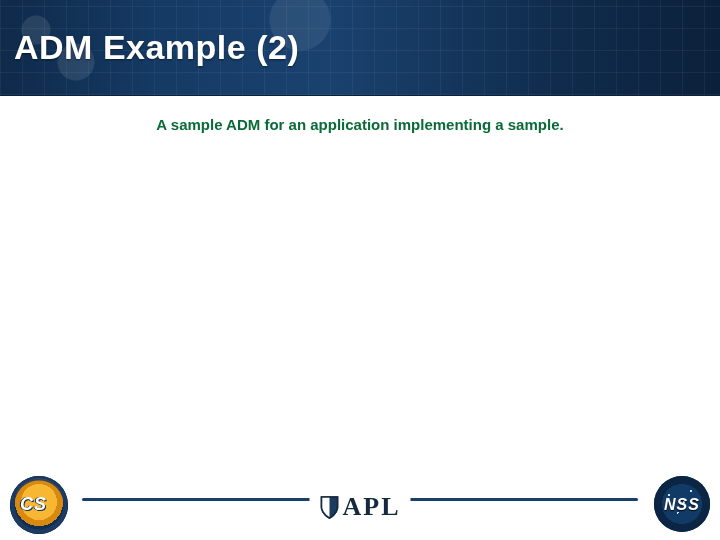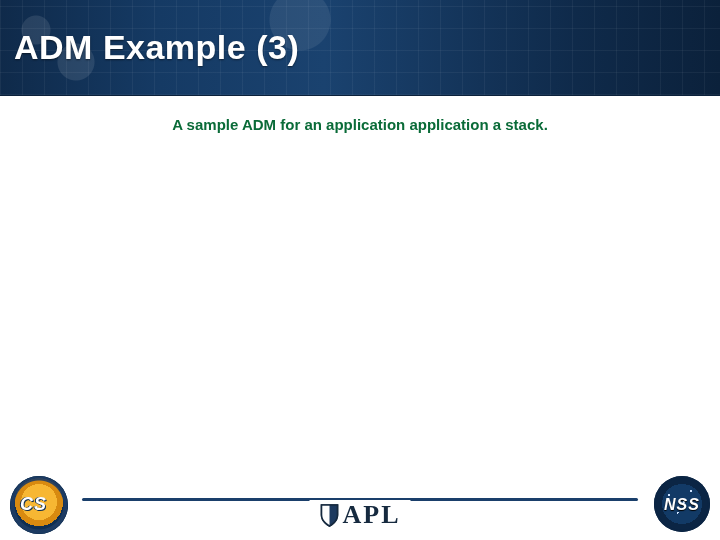--- a/index.html
+++ b/index.html
@@ -59,21 +59,21 @@
     height: 3px;
     background: #1a3f6b;
     border-radius: 2px;
   }
   .logo-left, .logo-right, .logo-center {
     position: absolute;
     top: 14px;
   }
   .logo-left { left: 10px; }
   .logo-right { right: 10px; }
-  .logo-center { left: 50%; transform: translateX(-50%); top: 38px; justify-content: center; }
+  .logo-center { left: 50%; transform: translateX(-50%); top: 30px; justify-content: center; }
 
   .cs-badge {
     width: 58px; height: 58px; border-radius: 50%;
     background: radial-gradient(circle at 50% 45%, #f7b733 0 18px, #d88a10 18px 24px, #0e2e52 24px);
     box-shadow: inset 0 0 0 2px #0e2e52;
     position: relative;
   }
   .cs-badge::after {
     content: "";
     position: absolute; inset: 0;
@@ -126,24 +126,24 @@
     width: 20px; height: 24px; position: relative;
   }
   .apl-shield svg { width: 100%; height: 100%; display: block; }
 </style>
 </head>
 <body>
 
 <div class="slide">
 
   <div class="title-band">
-    <div class="title-text">ADM Example (3)</div>
+    <div class="title-text">ADM Example (2)</div>
   </div>
 
-  <div class="subtitle">A sample ADM for an application application a stack.</div>
+  <div class="subtitle">A sample ADM for an application implementing a sample.</div>
 
   <div class="content-area"></div>
 
   <div class="footer">
     <div class="footer-line"></div>
 
     <div class="logo-left">
       <div class="cs-badge">
         <div class="cs-text">CS</div>
       </div>

